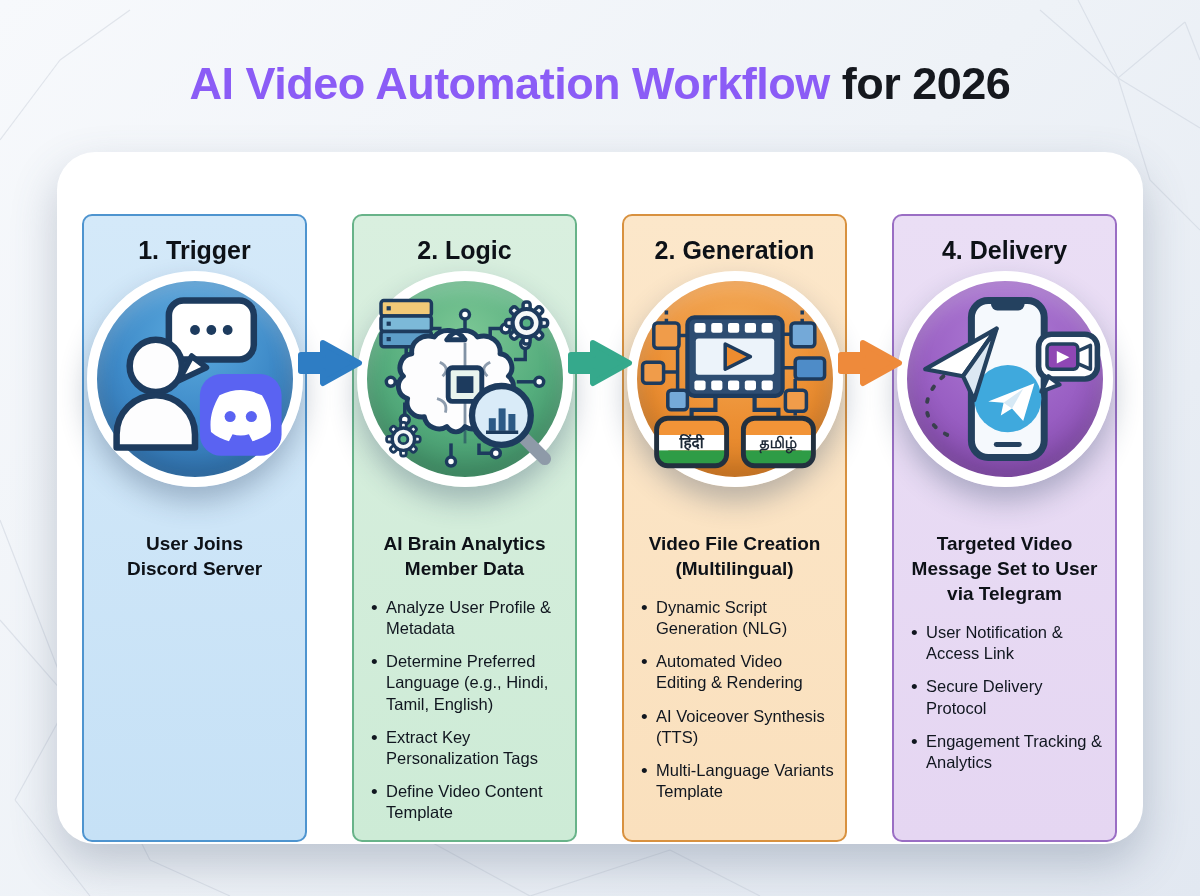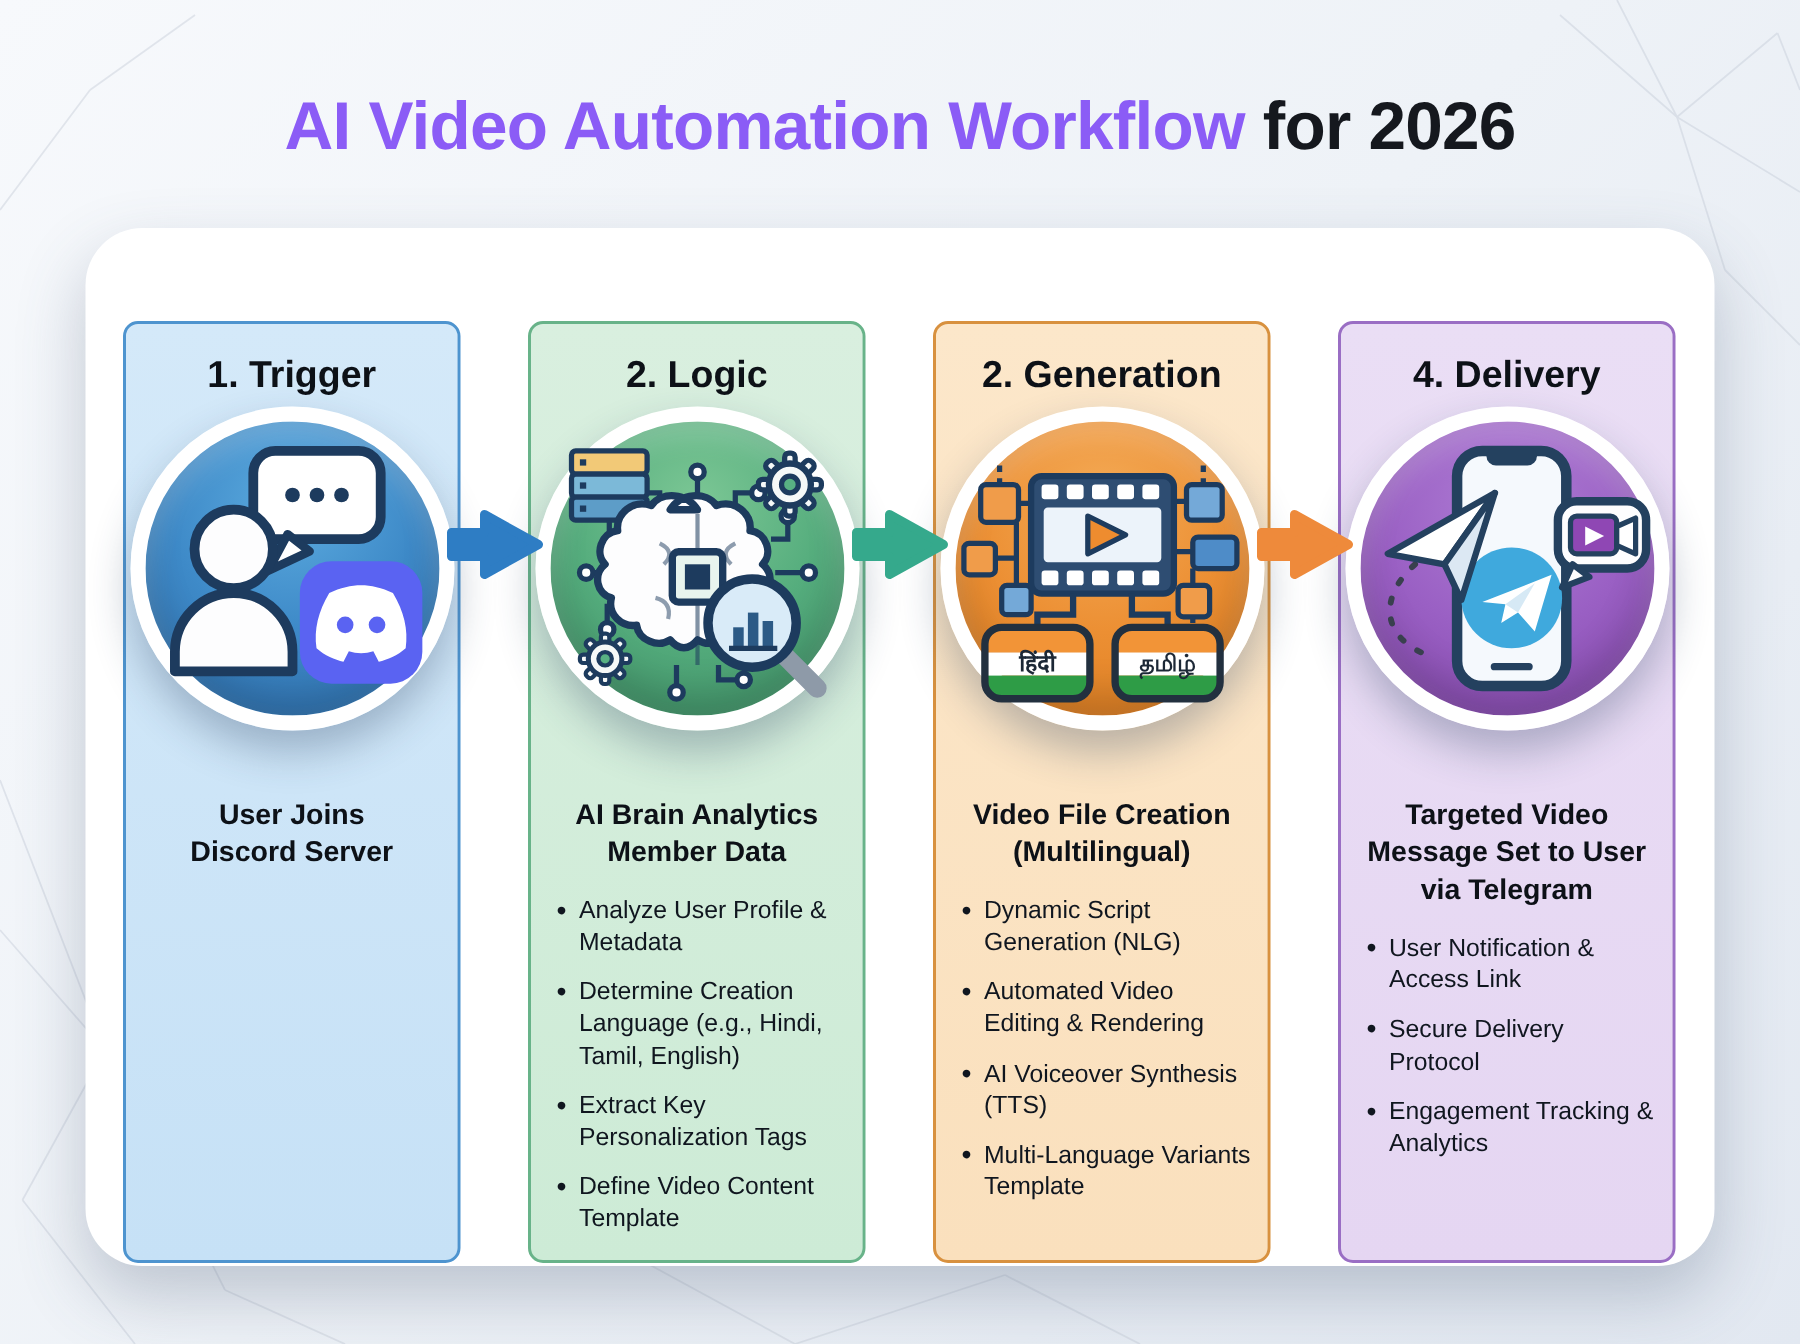--- a/index.html
+++ b/index.html
@@ -234,21 +234,21 @@
             <rect x="101" y="95" width="5" height="12" fill="#2c5a86"></rect>
             <path d="M85 108 h23" stroke="#1d3b5e" stroke-width="2.5"></path>
           </g>
         </svg>
       </div>
     </div>
     <div class="subtitle">AI Brain Analytics
 Member Data</div>
     <ul class="bullets">
       <li>Analyze User Profile &amp; Metadata</li>
-      <li>Determine Creation Language (e.g., Hindi, Tamil, English)</li>
+      <li>Determine Preferred Language (e.g., Hindi, Tamil, English)</li>
       <li>Extract Key Personalization Tags</li>
       <li>Define Video Content Template</li>
     </ul>
   </div>
 
   <div class="col c3">
     <h2>2. Generation</h2>
     <div class="icon-stage">
       <div class="badge b3">
         <svg viewBox="0 0 140 140">

